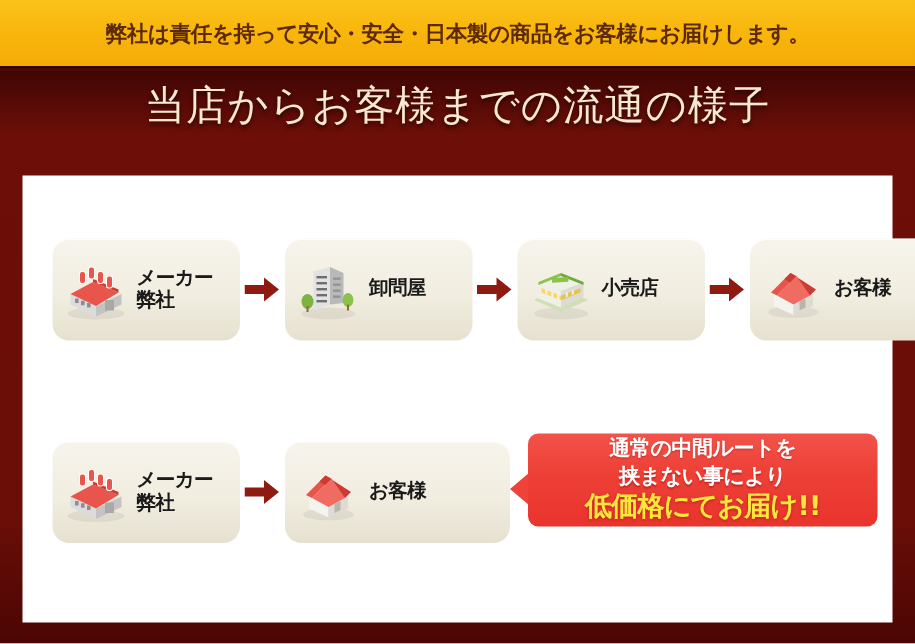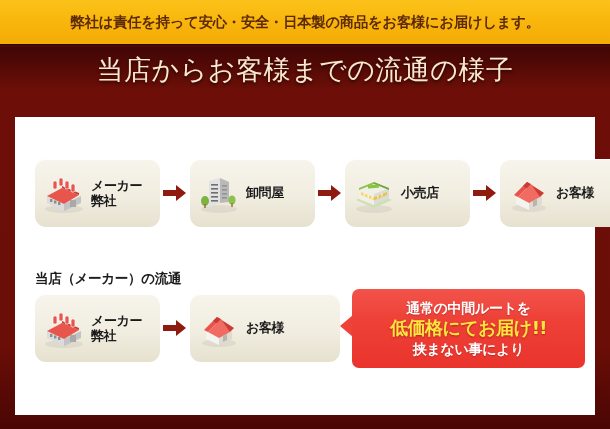--- a/index.html
+++ b/index.html
@@ -125,39 +125,39 @@
   }
   .flow-box .label {
     font-size: 13px;
     font-weight: bold;
     color: #1a1a1a;
     line-height: 1.18;
     letter-spacing: -0.4px;
     margin-left: 4px;
     white-space: nowrap;
   }
-  .flow-box .label .l2 { display: block; }
+  .flow-box .label .l2 { display: block; font-family: Liberation Mono, monospace; }
 
   
   .arrow {
     width: 30px;
     height: 40px;
     flex: 0 0 30px;
     display: flex;
     align-items: center;
     justify-content: center;
   }
 
   
   .callout {
     position: absolute;
     left: 337px;
     top: 172px;
     width: 233px;
-    height: 79px;
+    height: 62px;
     border-radius: 7px;
     background: linear-gradient(180deg, #f2534a 0%, #ee4138 38%, #e9342c 100%);
     display: flex;
     flex-direction: column;
     align-items: center;
     justify-content: center;
     box-sizing: border-box;
   }
   .callout-tail {
     position: absolute;
@@ -332,21 +332,20 @@
             <polygon points="12,27 25,14 34,27 23,33" fill="#f06b61"></polygon>
 
             <polygon points="27,31 31,29 31,35 27,37" fill="#b9b5ab"></polygon>
           </svg>
         </div>
         <div class="label">お客様</div>
       </div>
 
     </div>
 
-    <div class="section-heading" id="heading-direct">当店（メーカー）の流通</div>
 
     <div class="flow-row" id="flow-row-direct">
 
       <div class="flow-box">
         <div class="icon">
           <svg viewBox="0 0 46 46" width="46" height="46">
             <ellipse cx="23" cy="39" rx="19" ry="4" fill="#000" opacity="0.06"></ellipse>
             <polygon points="6,26 23,34 23,41 6,33" fill="#dcdcdc"></polygon>
             <polygon points="23,34 40,26 40,33 23,41" fill="#c3c3c3"></polygon>
             <polygon points="6,26 21,18 38,25 23,34" fill="#e8554c"></polygon>
@@ -390,18 +389,18 @@
           </svg>
         </div>
         <div class="label">お客様</div>
       </div>
 
     </div>
 
     <div class="callout-tail"></div>
     <div class="callout">
       <div class="callout-line">通常の中間ルートを</div>
+      <div class="callout-line">挟まない事により</div>
       <div class="callout-line highlight">低価格にてお届け!!</div>
-      <div class="callout-line">挟まない事により</div>
     </div>
 
   </div>
 </div>
 
 </body></html>

